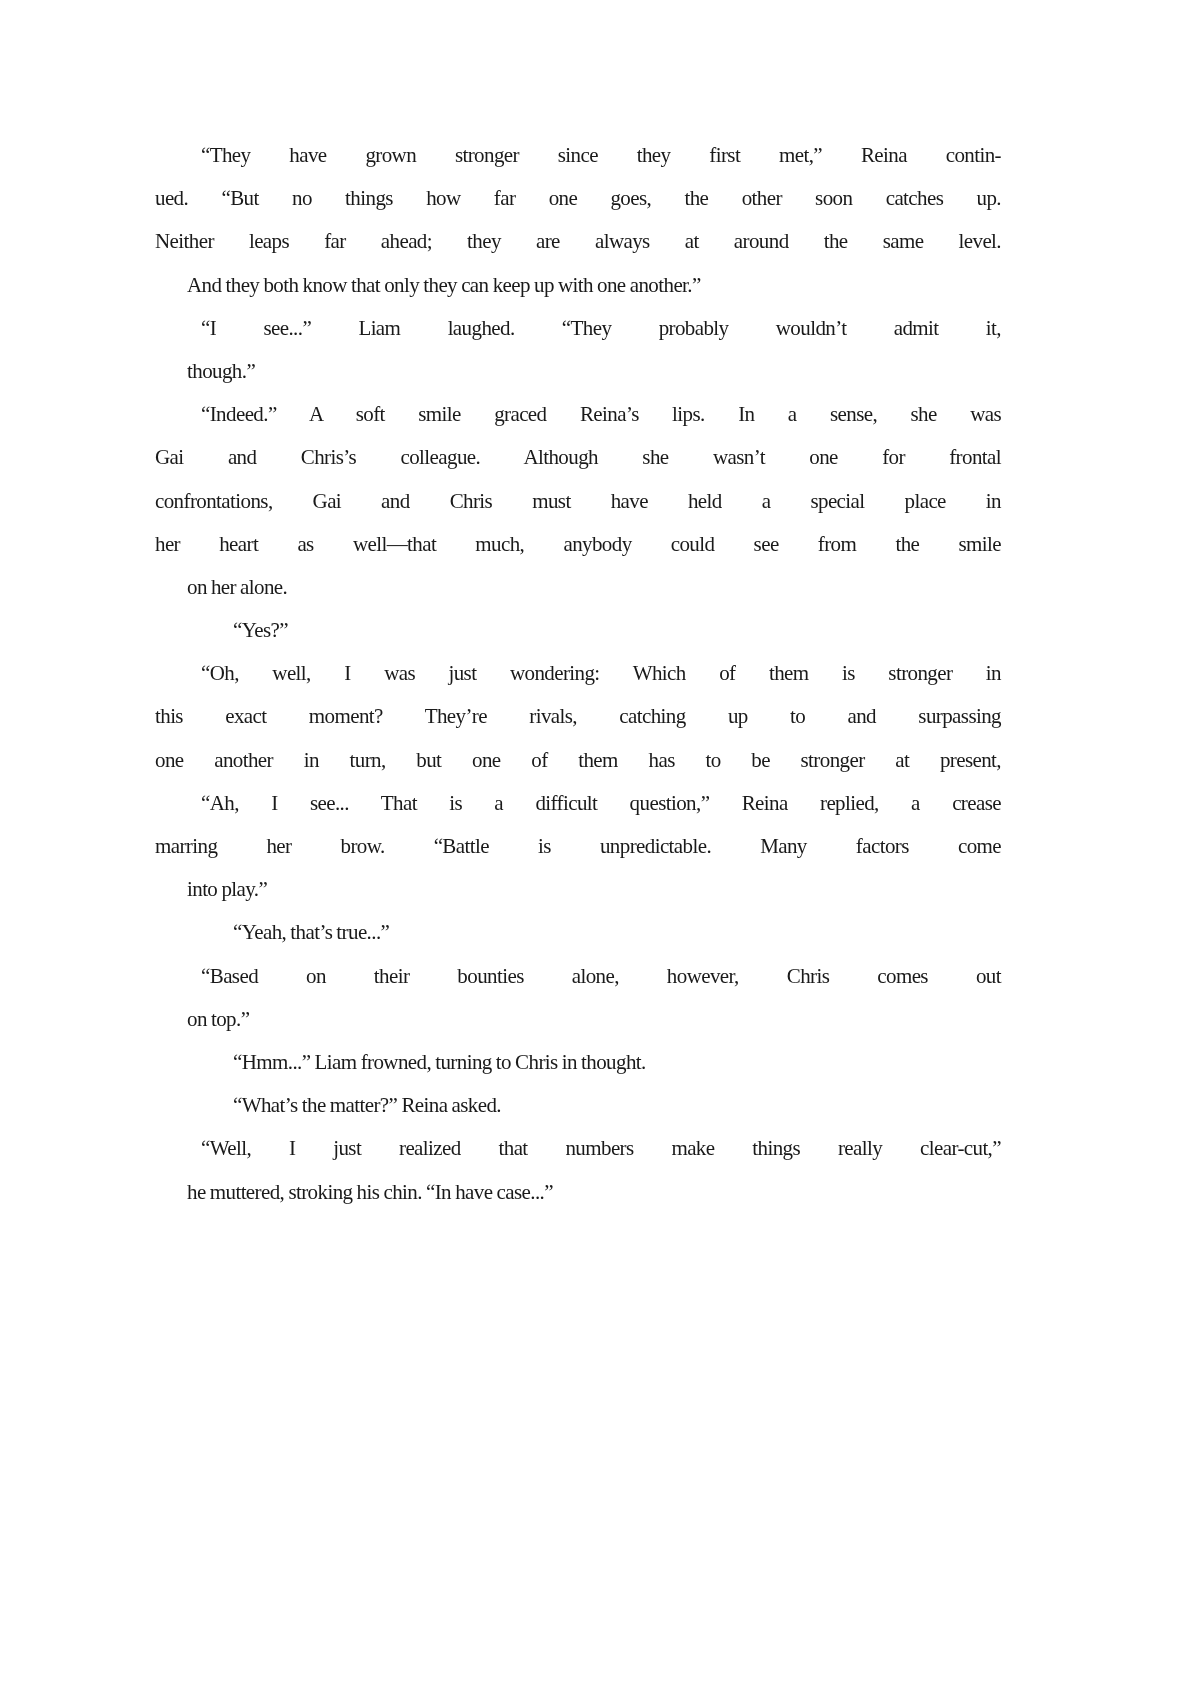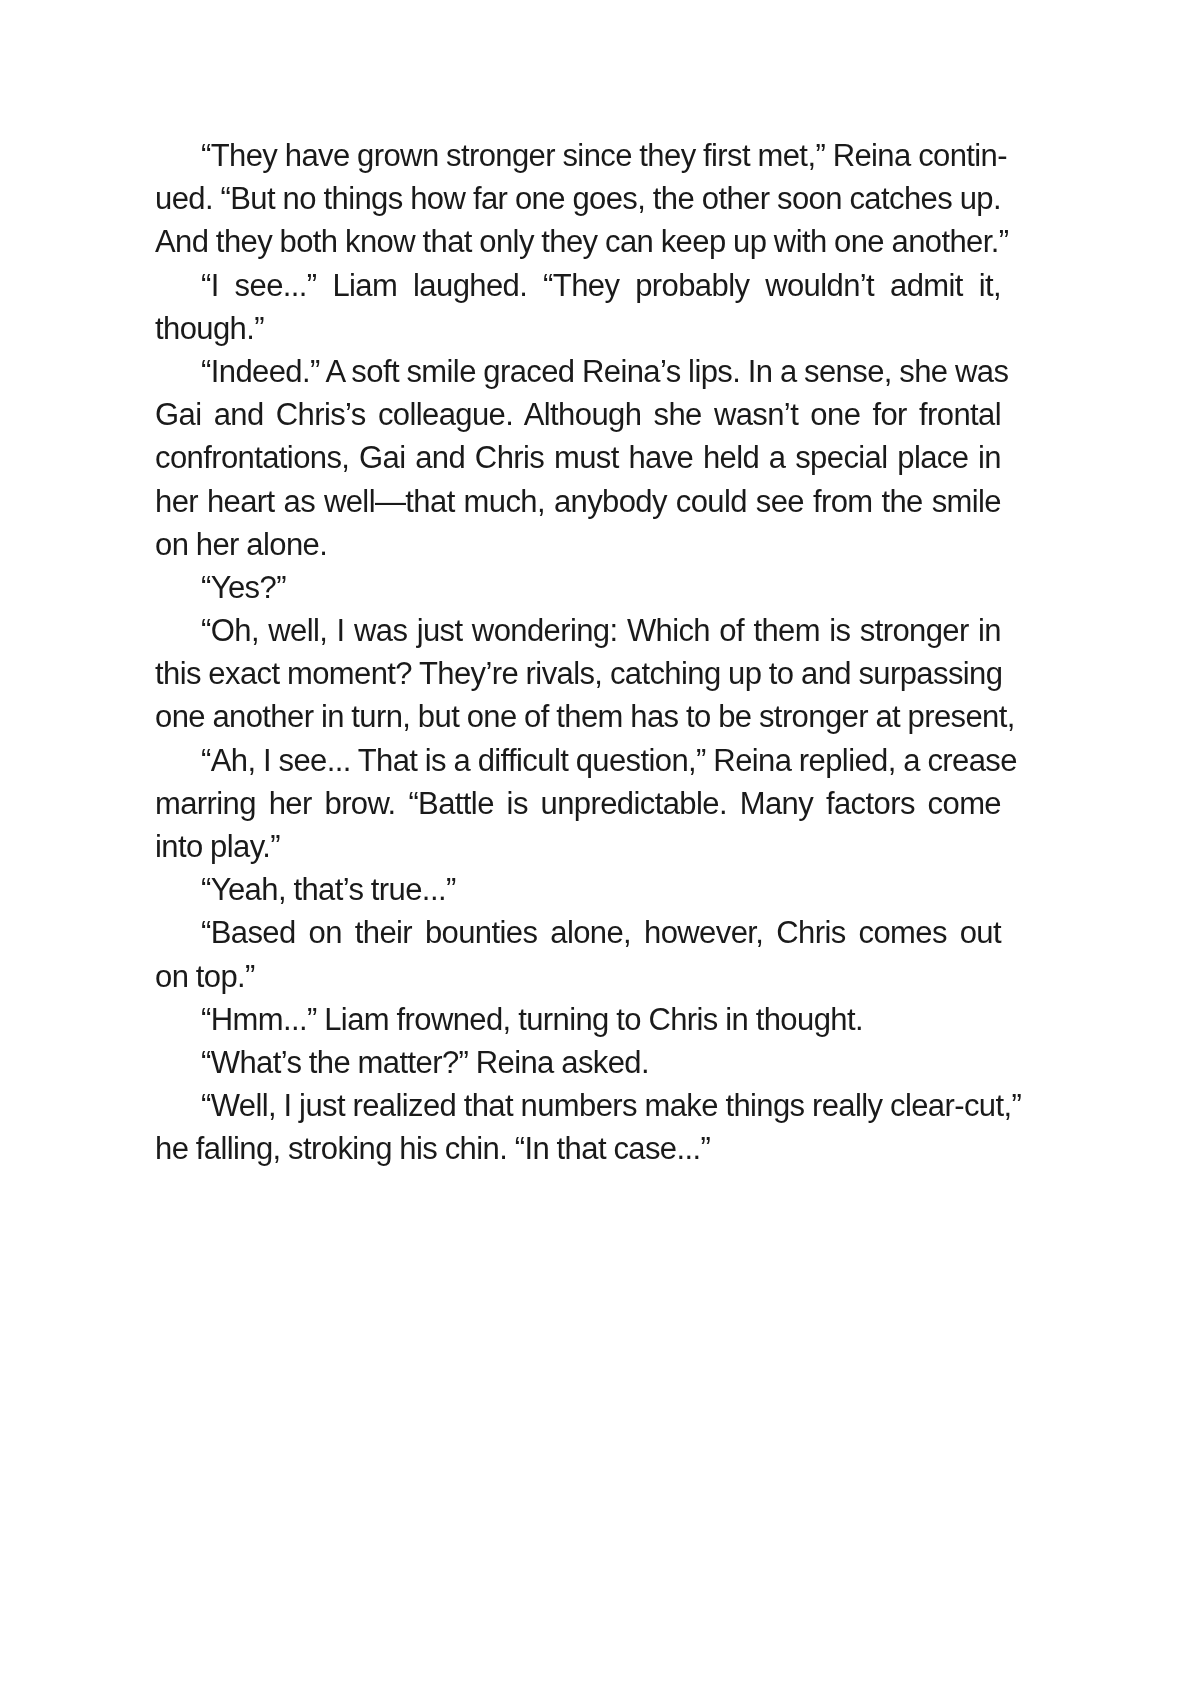--- a/index.html
+++ b/index.html
@@ -12,46 +12,48 @@
       height: 1706px;
       position: relative;
       overflow: hidden;
     }
     .page {
       position: absolute;
       left: 155px;
       top: 134px;
       width: 846px;
       color: #1a1a1a;
-      font-family: Liberation Sans, sans-serif;
-      font-size: 31px;
+      font-family: Liberation Serif, serif;
+      font-size: 21px;
       line-height: 43.2px;
       letter-spacing: -0.6px;
       word-spacing: -0.5px;
     }
     .line {
       display: block;
       height: 43.2px;
       white-space: nowrap;
       text-align: justify;
       text-align-last: justify;
     }
     .line.last {
       text-align-last: left;
+      margin-left: 32px;
     }
     .line.indent {
       padding-left: 46px;
     }
   </style>
 </head>
 <body>
 
 <div class="page">
   <span class="line indent">“They have grown stronger since they first met,” Reina contin-</span>
   <span class="line">ued. “But no things how far one goes, the other soon catches up.</span>
+  <span class="line">Neither leaps far ahead; they are always at around the same level.</span>
   <span class="line last">And they both know that only they can keep up with one another.”</span>
   <span class="line indent">“I see...” Liam laughed. “They probably wouldn’t admit it,</span>
   <span class="line last">though.”</span>
   <span class="line indent">“Indeed.” A soft smile graced Reina’s lips. In a sense, she was</span>
   <span class="line">Gai and Chris’s colleague. Although she wasn’t one for frontal</span>
   <span class="line">confrontations, Gai and Chris must have held a special place in</span>
   <span class="line">her heart as well—that much, anybody could see from the smile</span>
   <span class="line last">on her alone.</span>
   <span class="line indent last">“Yes?”</span>
   <span class="line indent">“Oh, well, I was just wondering: Which of them is stronger in</span>
@@ -59,14 +61,14 @@
   <span class="line">one another in turn, but one of them has to be stronger at present,</span>
   <span class="line indent">“Ah, I see... That is a difficult question,” Reina replied, a crease</span>
   <span class="line">marring her brow. “Battle is unpredictable. Many factors come</span>
   <span class="line last">into play.”</span>
   <span class="line indent last">“Yeah, that’s true...”</span>
   <span class="line indent">“Based on their bounties alone, however, Chris comes out</span>
   <span class="line last">on top.”</span>
   <span class="line indent last">“Hmm...” Liam frowned, turning to Chris in thought.</span>
   <span class="line indent last">“What’s the matter?” Reina asked.</span>
   <span class="line indent">“Well, I just realized that numbers make things really clear-cut,”</span>
-  <span class="line last">he falling, stroking his chin. “In that case...”</span>
+  <span class="line last">he muttered, stroking his chin. “In have case...”</span>
 </div>
 
 </body></html>

